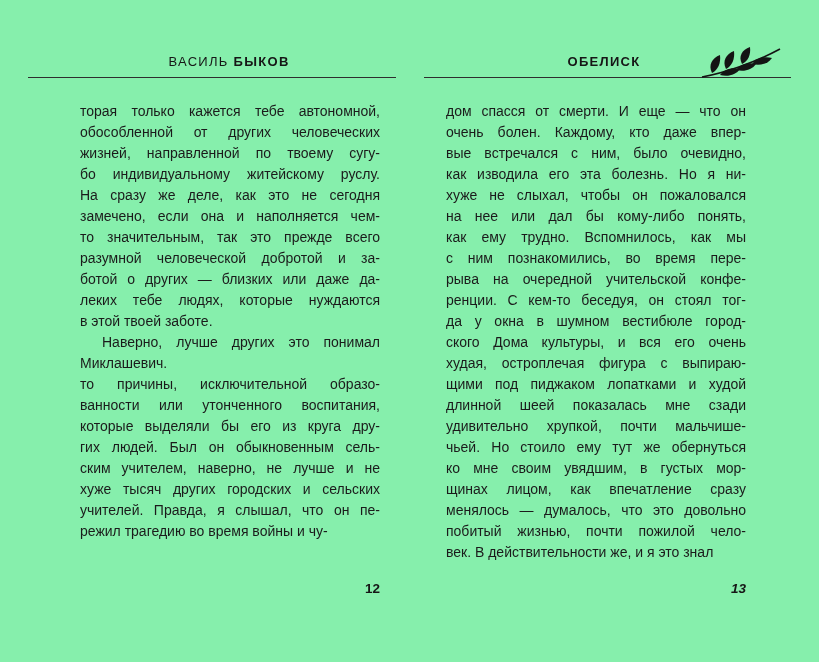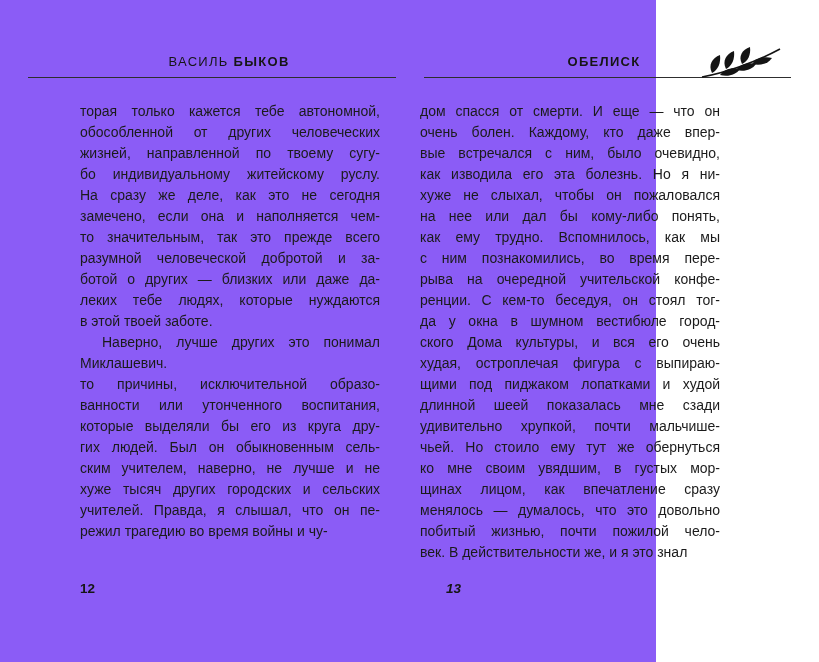--- a/index.html
+++ b/index.html
@@ -7,23 +7,23 @@
   body {
     width: 819px;
     height: 662px;
     background: #ffffff;
     font-family: "Liberation Sans", sans-serif;
     color: #1b1b1b;
     overflow: hidden;
   }
   .spread {
     position: relative;
-    width: 656px;
+    width: 819px;
     height: 662px;
-    background: #8b5cf6;
+    background: #86efac;
   }
   .header-text {
     position: absolute;
     top: 54px;
     width: 300px;
     text-align: center;
     font-size: 13px;
     letter-spacing: 1.3px;
     font-weight: 400;
     color: #161616;
@@ -47,35 +47,35 @@
   }
   .text-block {
     position: absolute;
     top: 101px;
     width: 300px;
     font-size: 14px;
     line-height: 21px;
     color: #1b1b1b;
   }
   .text-left  { left: 80px; }
-  .text-right { left: 420px; }
+  .text-right { left: 446px; }
   .para { margin: 0; }
   .line {
     text-align: justify;
     text-align-last: justify;
     overflow: hidden;
     max-height: 21px;
   }
   .line.last { text-align-last: left; }
   .line.indent { padding-left: 22px; }
   .page-number {
     position: absolute;
     top: 581px;
     width: 300px;
-    text-align: left;
+    text-align: right;
     font-size: 13.5px;
     font-weight: 700;
     color: #161616;
   }
   .pn-left  { left: 80px; }
   .pn-right { left: 446px; font-style: italic; }
 </style>
 </head>
 <body>
 

